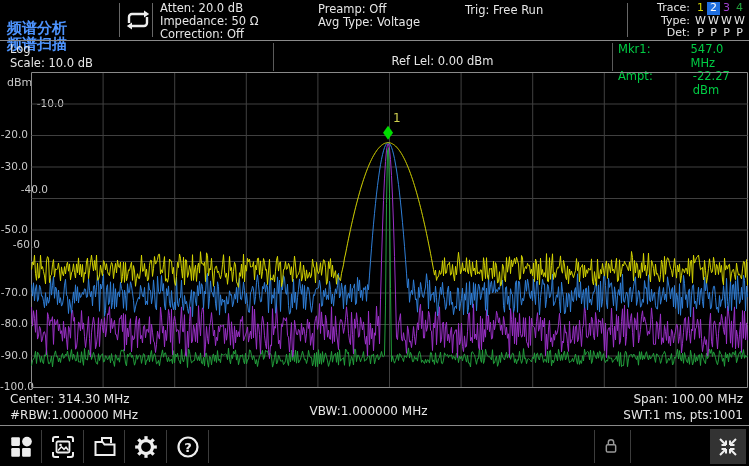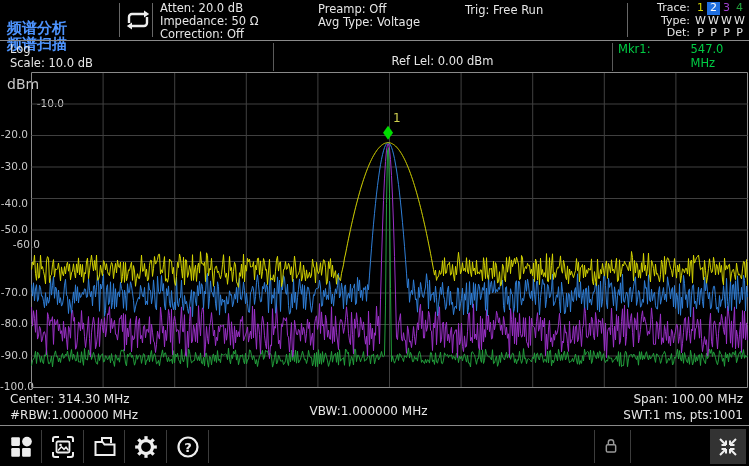--- a/index.html
+++ b/index.html
@@ -14,21 +14,21 @@
   #trace-legend{right:3px;top:2px;font-size:11px;line-height:12.5px;text-align:right;}
   .tl-row{display:flex;justify-content:flex-end;}
   .tl-lab{color:#e6e6e6;margin-right:4px;}
   .tl-cell{display:inline-block;width:13px;text-align:center;}
   
   #scale-block{left:10px;top:43px;font-size:11.5px;line-height:13.5px;}
   #ref-level{left:273px;width:339px;top:54px;text-align:center;font-size:11.5px;}
   #marker-readout{left:618px;width:127px;top:43px;font-size:11.5px;line-height:13.5px;color:#00cc44;}
   .mk-row{display:flex;justify-content:flex-end;gap:40px;}
   
-  #dbm-label{left:7px;top:76px;font-size:14px;color:#c8c8c8;}
+  #dbm-label{left:7px;top:76px;font-size:11px;color:#c8c8c8;}
   .ytick{position:absolute;left:0;width:28px;text-align:right;font-size:10.5px;color:#c8c8c8;}
   
   #status-left{left:10px;top:391px;font-size:12px;line-height:16px;}
   #status-center{left:0;right:12px;top:404px;text-align:center;font-size:12px;}
   #status-right{right:6px;top:391px;font-size:12px;line-height:16px;text-align:right;}
   
   #toolbar{left:0;right:0;top:425px;bottom:0;background:#000;border-top:1px solid #8a8a8a;}
   .tb-btn{position:absolute;top:1px;width:41px;height:40px;display:flex;align-items:center;justify-content:center;cursor:pointer;}
   .tb-sep{position:absolute;top:4px;height:33px;width:1px;background:#3c3c3c;}
   #clock{position:absolute;left:634px;top:5px;width:76px;text-align:center;font-size:11px;line-height:15px;color:#ddd;}
@@ -98,28 +98,32 @@
   <div>Scale: 10.0 dB</div>
 </div>
 <div class="sep-v" style="left:273px;top:43px;height:28px;background:#5a5a5a;"></div>
 <div class="abs" id="ref-level">Ref Lel: 0.00 dBm</div>
 <div class="sep-v" style="left:612px;top:43px;height:28px;background:#5a5a5a;"></div>
 <div class="abs" id="marker-readout">
   <div class="mk-row">
     <span>Mkr1:</span>
     <span>547.0 MHz</span>
   </div>
+  <div class="mk-row">
+    <span>Ampt:</span>
+    <span>-22.27 dBm</span>
+  </div>
 </div>
 
 <div class="abs" id="dbm-label">dBm</div>
 <div class="abs" id="y-ticks" style="left:0;top:0;pointer-events:none;">
     <div class="ytick" style="top: 96.5px; margin-left: 36px;">-10.0</div>
     <div class="ytick" style="top: 128px;">-20.0</div>
     <div class="ytick" style="top: 159.5px;">-30.0</div>
-    <div class="ytick" style="top: 197px;">-40.0</div>
+    <div class="ytick" style="top: 183px; padding-left: 20px;">-40.0</div>
     <div class="ytick" style="top: 222.5px;">-50.0</div>
     <div class="ytick" style="top: 238px; padding-left: 12px;">-60.0</div>
     <div class="ytick" style="top: 285.5px;">-70.0</div>
     <div class="ytick" style="top: 317px;">-80.0</div>
     <div class="ytick" style="top: 348.5px;">-90.0</div>
     <div class="ytick" style="top: 380px;">-100.0</div>
   </div>
 <svg id="chart-svg" class="abs" style="left:0;top:72px;" width="749" height="316" viewBox="0 0 749 316">
     <line x1="31.5" y1="0.5" x2="31.5" y2="315.5" stroke="#8a8a8a" stroke-width="1"></line>
     <line x1="103.1" y1="0.5" x2="103.1" y2="315.5" stroke="#404040" stroke-width="1"></line>

